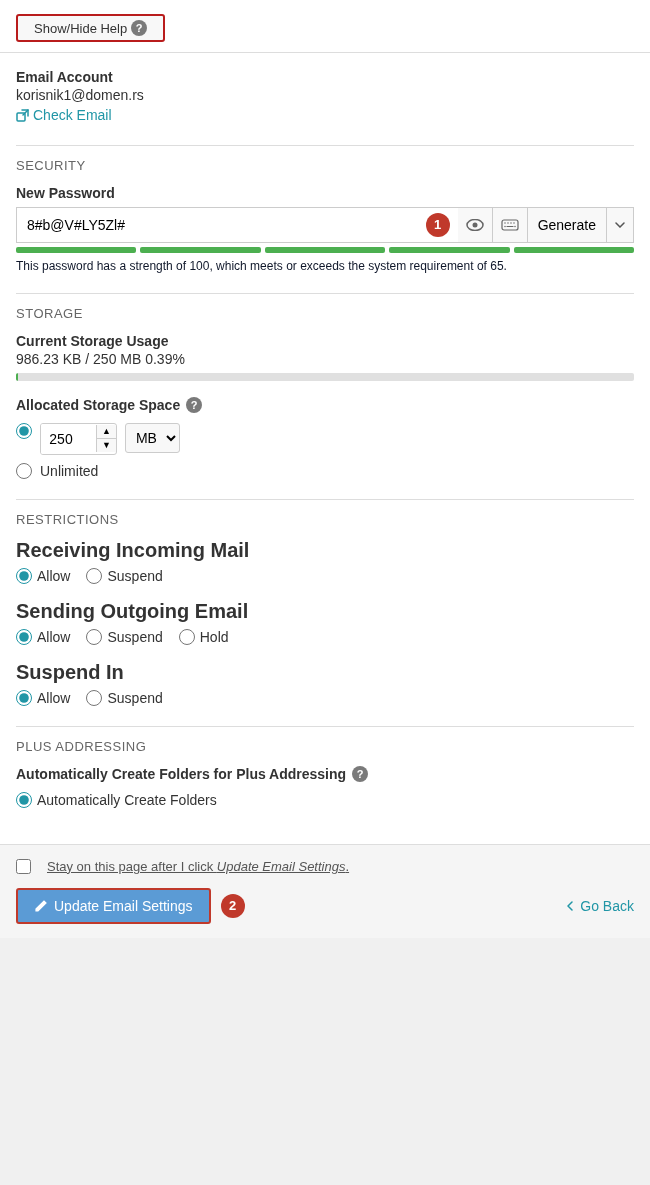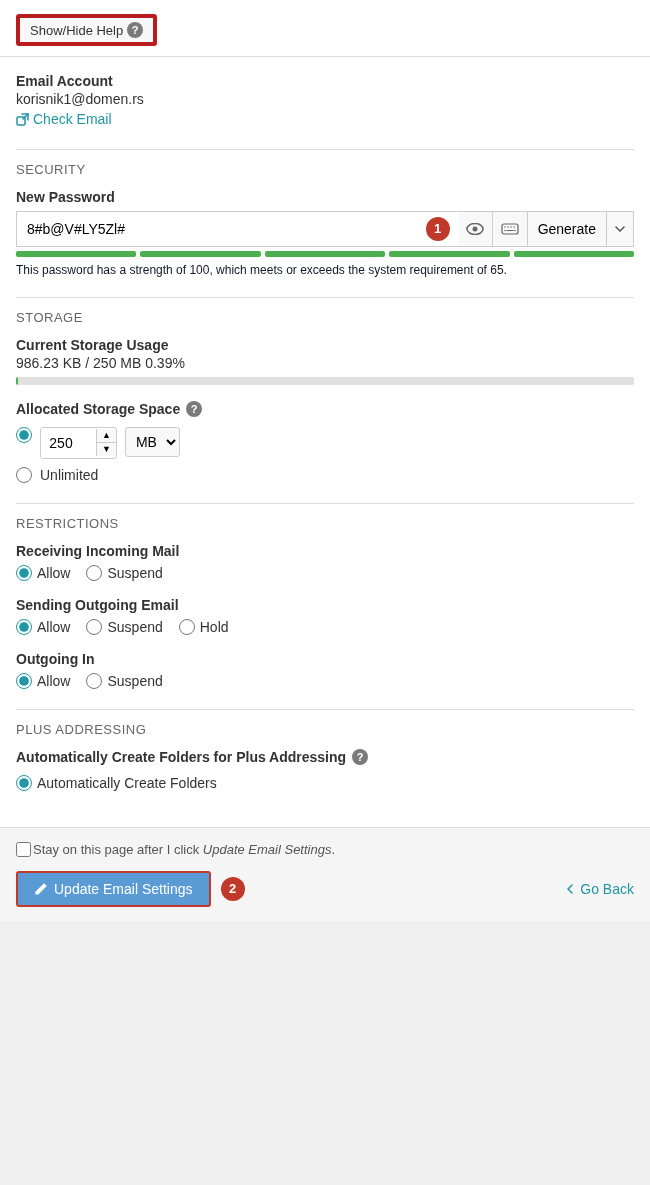--- a/index.html
+++ b/index.html
@@ -24,23 +24,23 @@
       border-bottom: 1px solid #ddd;
       background: #fff;
     }
     .page-title {
       font-size: 14px;
       font-weight: bold;
       color: #555;
       letter-spacing: 0.5px;
     }
     .show-hide-btn {
-      border: 4px solid #b91c1c;
+      border: 2px solid #b91c1c;
       background: #f8f8f8;
-      padding: 4px 10px;
+      padding: 4px 16px;
       font-size: 13px;
       cursor: pointer;
       border-radius: 3px;
       color: #333;
       display: flex;
       align-items: center;
       gap: 4px;
     }
     .help-icon {
       display: inline-flex;
@@ -252,21 +252,21 @@
       gap: 8px;
     }
     .unlimited-label {
       font-size: 14px;
     }
     .restriction-group {
       margin-bottom: 16px;
     }
     .restriction-label {
       font-weight: bold;
-      font-size: 14px;
+      font-size: 20px;
       margin-bottom: 6px;
     }
     .radio-group {
       display: flex;
       align-items: center;
       gap: 16px;
     }
     .radio-option {
       display: flex;
       align-items: center;
@@ -285,24 +285,25 @@
       gap: 16px;
       flex-wrap: wrap;
     }
     .footer-area {
       background: #f5f5f5;
       border-top: 1px solid #ddd;
       padding: 14px 16px;
     }
     .stay-checkbox-row {
       display: flex;
-      gap: 2px;
+      gap: 16px;
       margin-bottom: 14px;
       font-size: 13px;
       color: #555;
+      text-decoration: underline;
     }
     .stay-checkbox {
       width: 15px;
       height: 15px;
       cursor: pointer;
     }
     .footer-buttons {
       display: flex;
       align-items: center;
       justify-content: space-between;
@@ -506,21 +507,21 @@
             <span>Suspend</span>
           </label>
           <label class="radio-option">
             <input type="radio" class="radio-input" name="outgoing" style="">
             <span>Hold</span>
           </label>
         </div>
       </div>
 
       <div class="restriction-group">
-        <div class="restriction-label">Outgoing In</div>
+        <div class="restriction-label">Suspend In</div>
         <div class="radio-group">
           <label class="radio-option">
             <input type="radio" class="radio-input" name="logging" checked="" style="">
             <span>Allow</span>
           </label>
           <label class="radio-option">
             <input type="radio" class="radio-input" name="logging" style="">
             <span>Suspend</span>
           </label>
         </div>

